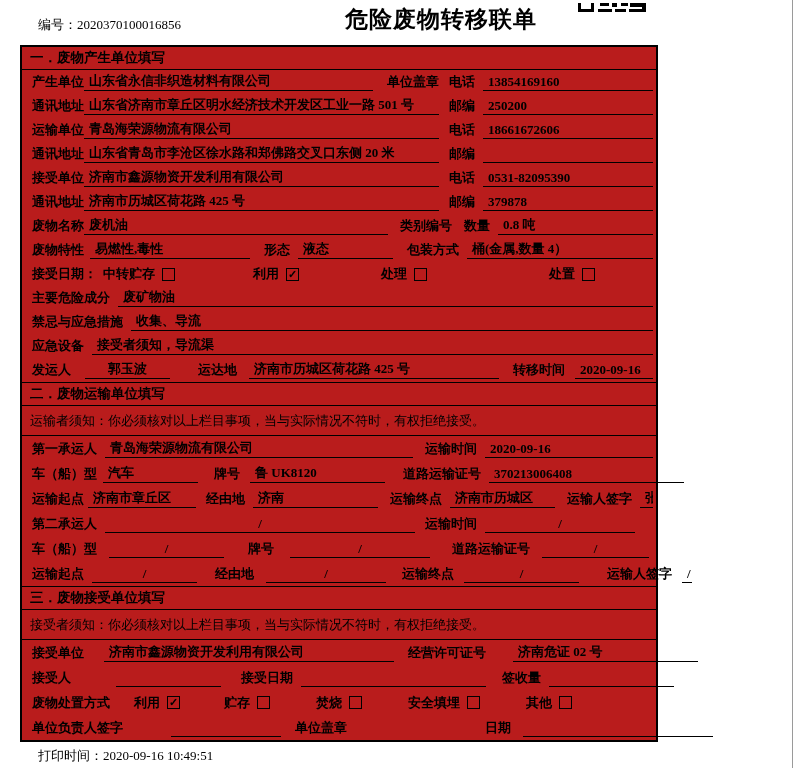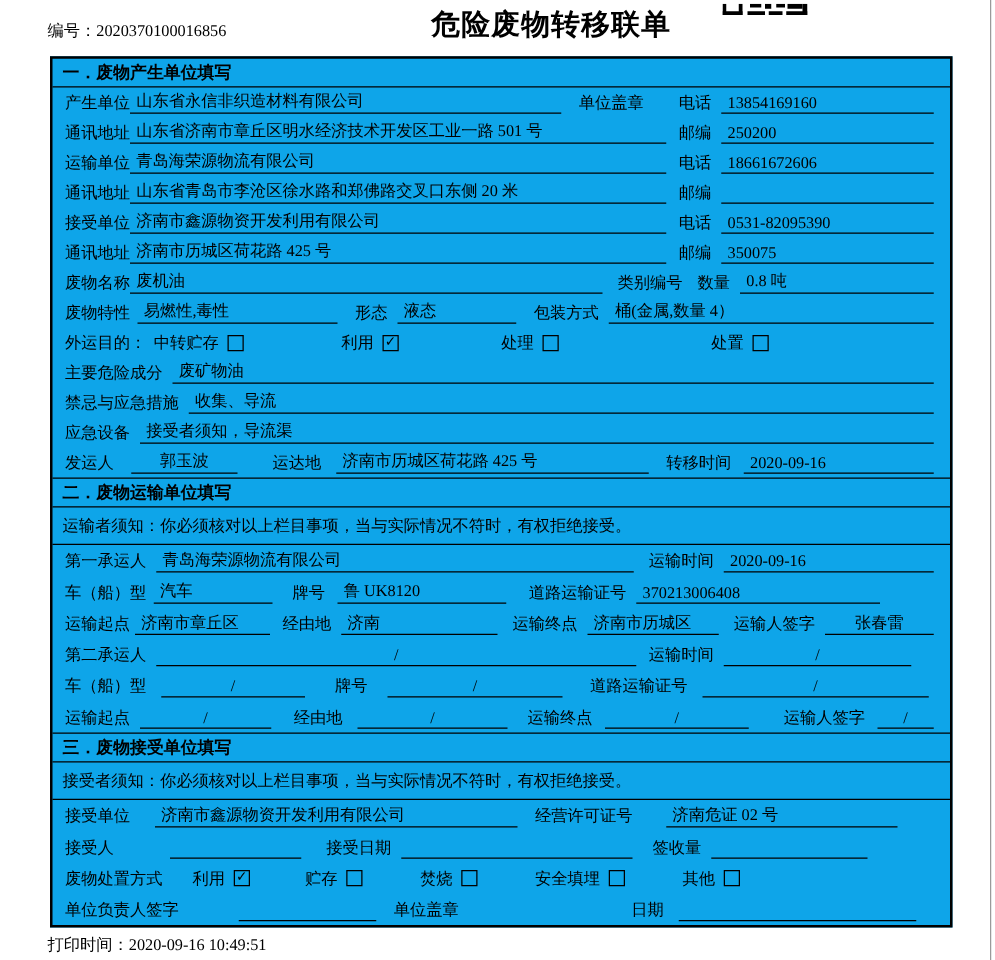--- a/index.html
+++ b/index.html
@@ -6,27 +6,27 @@
   body{
     width:796px;height:768px;position:relative;overflow:hidden;
     color:#000;font-family:"Liberation Serif","DejaVu Serif",serif;font-size:13px;
   }
   .page-edge{position:absolute;right:3px;top:0;width:1px;height:768px;background:#9a9a9a;}
   .topbar{position:relative;height:45px;}
   .serial{position:absolute;left:38px;top:16px;white-space:nowrap;}
   .doc-title{position:absolute;left:441px;top:4px;transform:translateX(-50%);
     font-size:23px;font-weight:bold;letter-spacing:1px;white-space:nowrap;}
   .qr{position:absolute;left:578px;top:0;}
-  .formtable{position:absolute;left:40px;top:45px;width:722px;box-sizing:border-box;
-    border:2px solid #000;background:#0ea5e9;}
+  .formtable{position:absolute;left:20px;top:45px;width:638px;box-sizing:border-box;
+    border:2px solid #000;background:#b91c1c;}
   .sec2,.sec3{border-top:1px solid #000;}
   .sec-header{height:22px;line-height:21px;font-weight:bold;font-size:13.5px;
     padding-left:8px;border-bottom:1px solid #000;}
   .notice{height:29px;line-height:29px;padding-left:8px;border-bottom:1px solid #000;white-space:nowrap;}
-  .row{display:flex;align-items:flex-end;height:24px;box-sizing:border-box;padding:0 13px 3px 10px;}
+  .row{display:flex;align-items:flex-end;height:24px;box-sizing:border-box;padding:0 3px 3px 10px;font-weight:bold;}
   .sec2 .row,.sec3 .row{height:25px;}
   .lbl{white-space:nowrap;flex:0 0 auto;}
   .val{border-bottom:1px solid #000;white-space:nowrap;padding:0 5px;box-sizing:border-box;
     flex:0 0 auto;min-height:16px;overflow:hidden;}
   .grow{flex:1 1 auto;}
   .slash{text-align:center;}
   .cb{display:inline-block;box-sizing:border-box;width:13px;height:13px;border:1px solid #000;
     margin-left:7px;line-height:11px;text-align:center;font-size:11px;flex:0 0 auto;
     align-self:center;margin-top:3px;}
   .printrow{position:absolute;left:38px;top:747px;white-space:nowrap;}
@@ -96,42 +96,42 @@
       <span class="lbl">接受单位</span>
       <span class="val grow">济南市鑫源物资开发利用有限公司</span>
       <span class="lbl" style="margin-left:10px">电话</span>
       <span class="val" style="width:170px;margin-left:8px">0531-82095390</span>
     </div>
 
     <div class="row">
       <span class="lbl">通讯地址</span>
       <span class="val grow">济南市历城区荷花路 425 号</span>
       <span class="lbl" style="margin-left:10px">邮编</span>
-      <span class="val" style="width:170px;margin-left:8px">350075</span>
+      <span class="val" style="width:170px;margin-left:8px">379878</span>
     </div>
 
     <div class="row">
       <span class="lbl">废物名称</span>
       <span class="val grow">废机油</span>
       <span class="lbl" style="margin-left:12px">类别编号</span>
       <span class="lbl" style="margin-left:12px">数量</span>
       <span class="val" style="width:155px;margin-left:8px">0.8 吨</span>
     </div>
 
     <div class="row">
       <span class="lbl">废物特性</span>
       <span class="val" style="width:160px;margin-left:6px">易燃性,毒性</span>
       <span class="lbl" style="margin-left:14px">形态</span>
       <span class="val" style="width:95px;margin-left:8px">液态</span>
       <span class="lbl" style="margin-left:14px">包装方式</span>
       <span class="val grow" style="margin-left:8px">桶(金属,数量 4）</span>
     </div>
 
     <div class="row">
-      <span class="lbl">外运目的：</span>
+      <span class="lbl">接受日期：</span>
       <span class="lbl" style="margin-left:6px">中转贮存</span>
       <span class="cb"></span>
       <span class="lbl" style="margin-left:78px">利用</span>
       <span class="cb">✓</span>
       <span class="lbl" style="margin-left:82px">处理</span>
       <span class="cb"></span>
       <span class="lbl" style="margin-left:122px">处置</span>
       <span class="cb"></span>
     </div>
 

